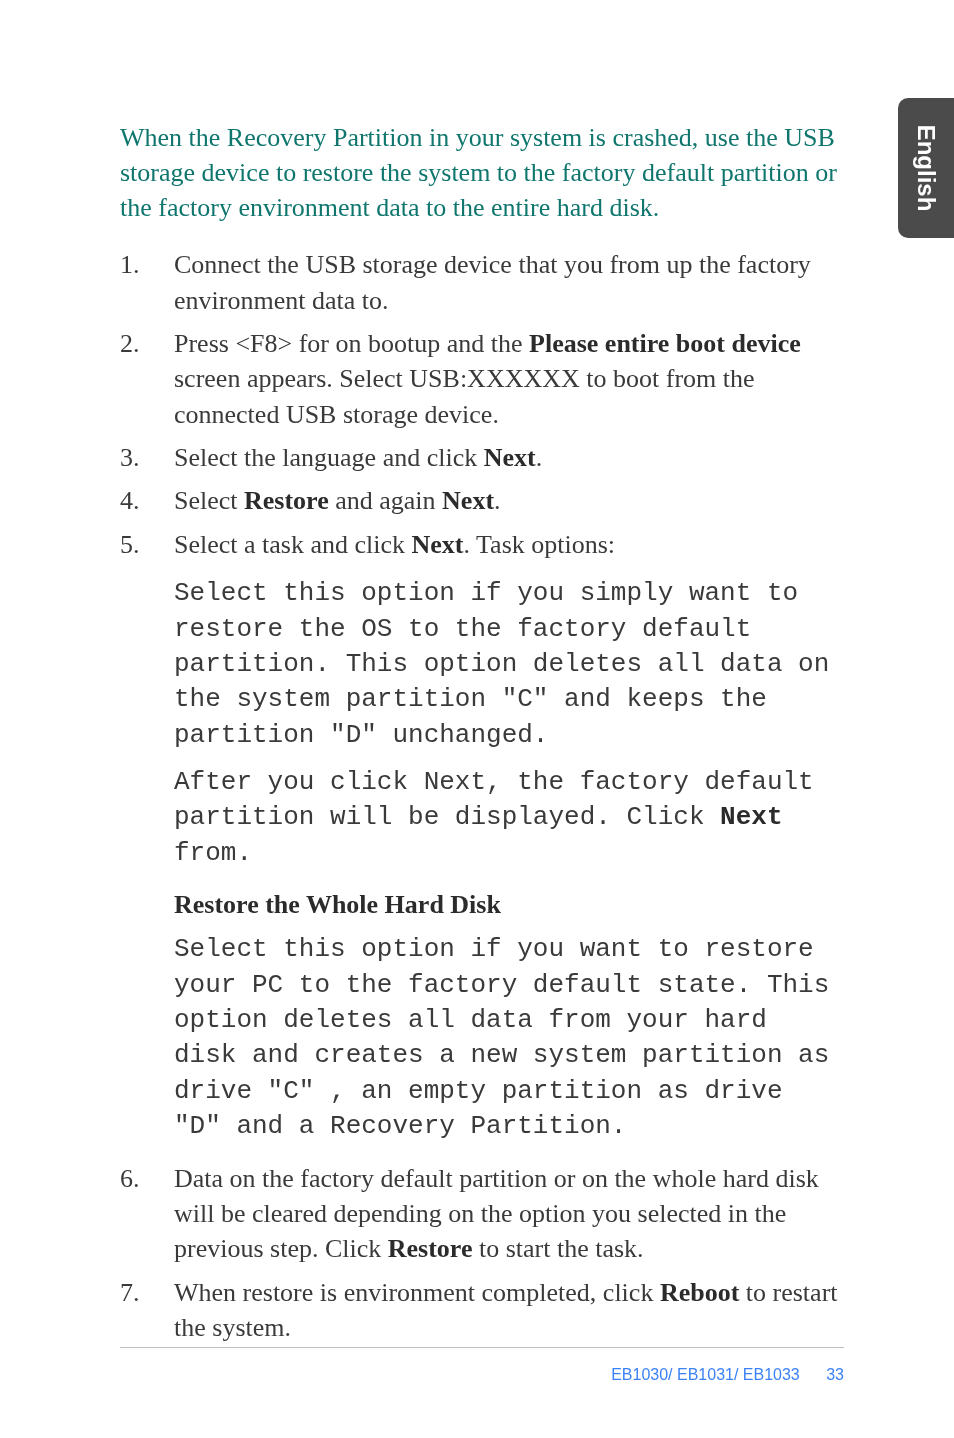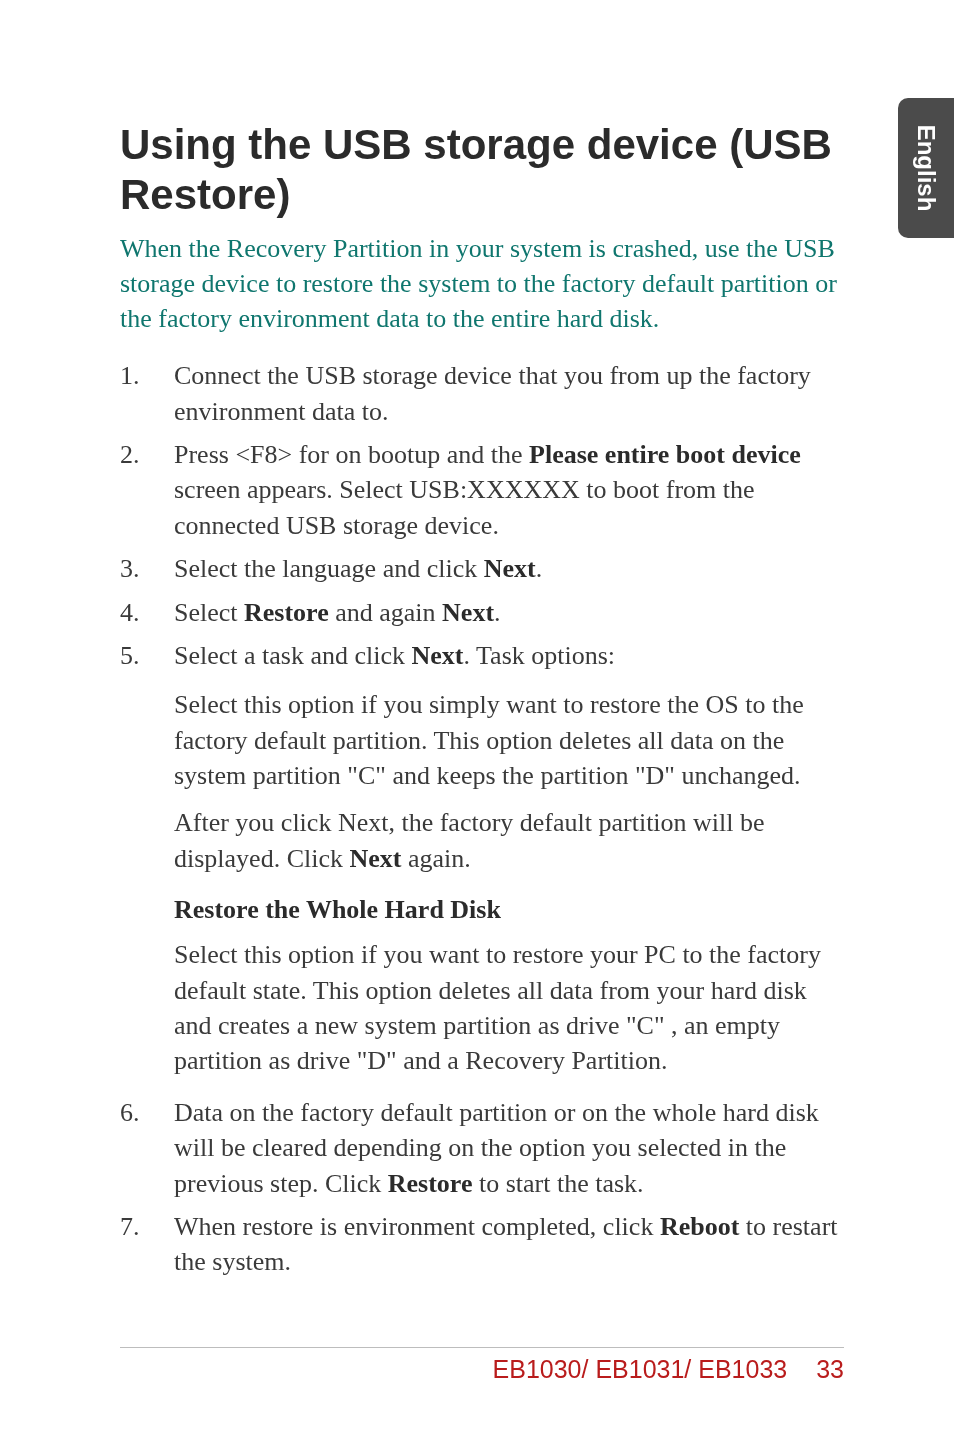--- a/index.html
+++ b/index.html
@@ -53,52 +53,51 @@
     font-size: 26px;
     line-height: 1.36;
     color: #3a3a3a;
     margin-bottom: 8px;
   }
   ol.main > li > .num { flex: 0 0 26px; text-align: left; }
   ol.main > li > .body { flex: 1; }
 
   .sub-block { margin-left: 54px; margin-top: 14px; margin-bottom: 16px; }
   .sub-heading { font-weight: bold; font-size: 26px; line-height: 1.36; color: #2b2b2b; margin-bottom: 10px; }
-  .sub-para { font-size: 26px; line-height: 1.36; color: #3a3a3a; margin-bottom: 12px; }
+  .sub-para { font-size: 26px; line-height: 1.36; color: #3a3a3a; margin-bottom: 12px; font-family: Liberation Mono, monospace; }
 
   b { font-weight: bold; color: #2b2b2b; }
 
   .footer {
     position: absolute;
     bottom: 54px;
     right: 110px;
     font-family: Arial, Helvetica, sans-serif;
-    font-size: 25px;
-    color: #b91c1c;
+    font-size: 16px;
+    color: #3b82f6;
   }
   .footer .pnum { margin-left: 22px; }
   .footer-rule {
     position: absolute;
     bottom: 90px;
     left: 120px;
     right: 110px;
     height: 1px;
     background: #bdbdbd;
   }
 </style>
 </head>
 <body>
 
 <div class="page">
 
   <div class="side-tab">
     <span>English</span>
   </div>
 
-  <h1 class="title">Using the USB storage device (USB Restore)</h1>
 
   <p class="intro">When the Recovery Partition in your system is crashed, use the USB storage device to restore the system to the factory default partition or the factory environment data to the entire hard disk.</p>
 
   <ol class="main">
 
     <li>
       <span class="num">1.</span>
       <span class="body">Connect the USB storage device that you from up the factory environment data to.</span>
     </li>
 
@@ -127,21 +126,21 @@
       <span class="num">5.</span>
       <span class="body">
         <span>Select a task and click </span><b>Next</b><span>. Task options:</span>
       </span>
     </li>
   </ol>
 
   <div class="sub-block">
     <div class="sub-para">Select this option if you simply want to restore the OS to the factory default partition. This option deletes all data on the system partition "C" and keeps the partition "D" unchanged.</div>
     <div class="sub-para">
-      <span>After you click Next, the factory default partition will be displayed. Click </span><b>Next</b><span> again.</span>
+      <span>After you click Next, the factory default partition will be displayed. Click </span><b>Next</b><span> from.</span>
     </div>
   </div>
 
   <div class="sub-block">
     <div class="sub-heading">Restore the Whole Hard Disk</div>
     <div class="sub-para">Select this option if you want to restore your PC to the factory default state. This option deletes all data from your hard disk and creates a new system partition as drive "C" , an empty partition as drive "D" and a Recovery Partition.</div>
   </div>
 
   <ol class="main">
     <li>

